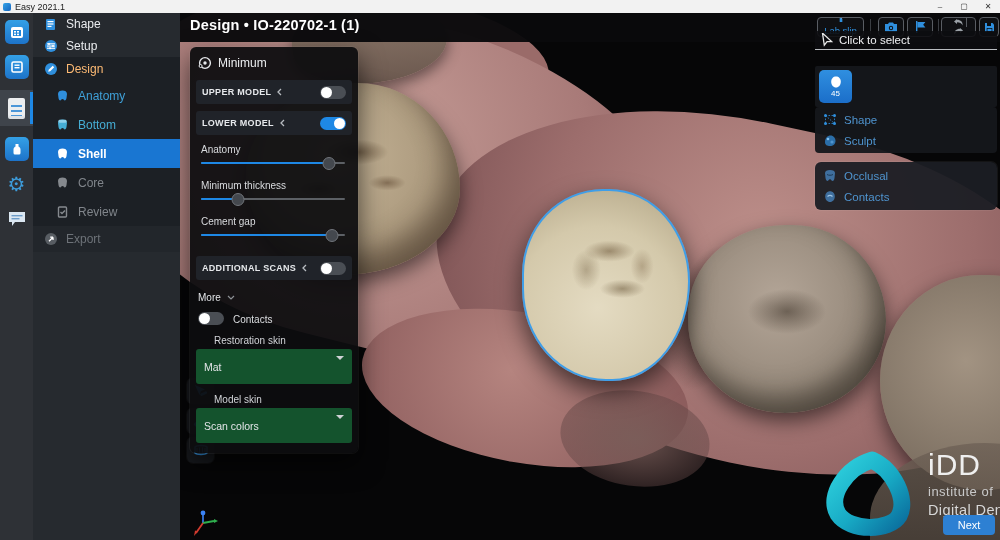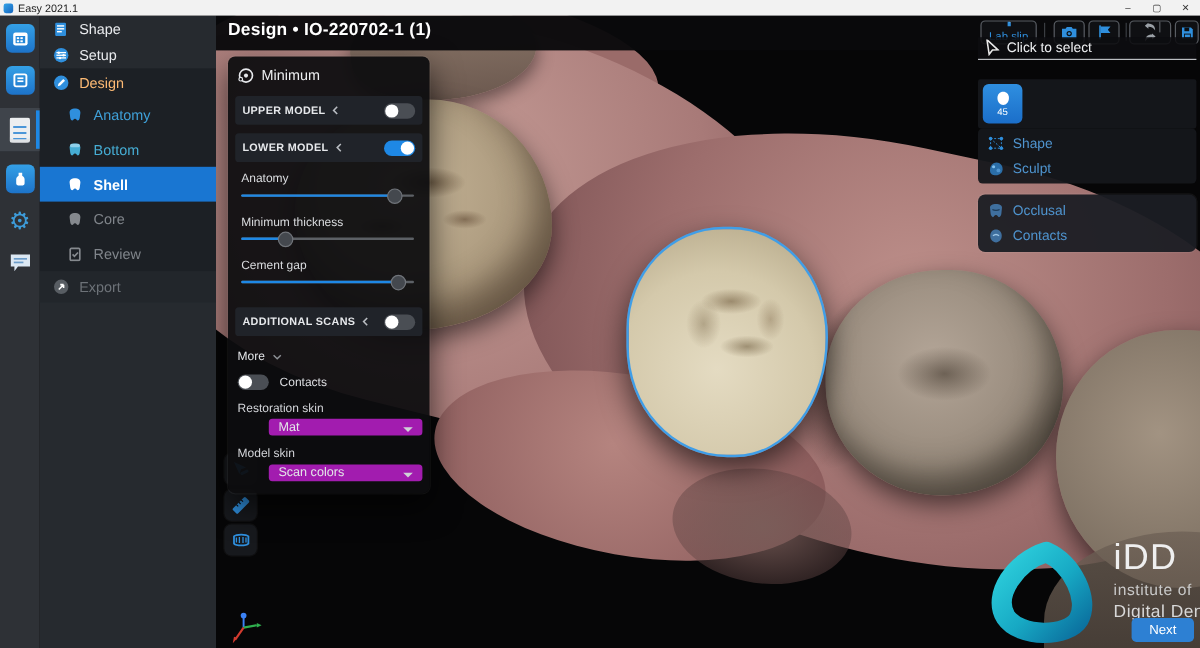--- a/index.html
+++ b/index.html
@@ -130,23 +130,23 @@
   .slabel { font-size:10px; color:#d9dbde; margin-top:9px; }
   .slider { position:relative; height:15px; margin-top:1px; }
   .strack { position:absolute; left:0; right:2px; top:6px; height:2px; background:#5c6065; border-radius:1px; }
   .sfill { position:absolute; left:0; top:6px; height:2px; background:#1e88e5; border-radius:1px; }
   .sknob { position:absolute; top:1px; width:13px; height:13px; border-radius:50%;
            background:#44484e; border:1px solid #70747a; transform:translateX(-50%); }
   .more-row { display:flex; align-items:center; gap:6px; margin-top:12px; padding-left:2px;
               font-size:10px; color:#e2e4e7; }
   .contacts-row { display:flex; align-items:flex-end; gap:9px; margin-top:9px; padding-left:2px;
                   font-size:10px; color:#dcdee1; }
-  .sel-label { font-size:10px; color:#d2d4d8; margin:10px 0 3px 2px; }
-  .selectbox { position:relative; height:14px; background:#a21caf; border-radius:3px;
-               display:flex; align-items:center; padding:0 8px; font-size:10.5px; color:#e3e5e8;margin-left:28px; }
+  .sel-label { font-size:10px; color:#d2d4d8; margin:10px 0 3px 18px; }
+  .selectbox { position:relative; height:35px; background:#14532d; border-radius:3px;
+               display:flex; align-items:center; padding:0 8px; font-size:10.5px; color:#e3e5e8; }
   .caret { position:absolute; right:8px; top:7px; width:0; height:0;
            border-left:4px solid transparent; border-right:4px solid transparent;
            border-top:4px solid #cfd2d6; }
 
   
   .vtool { position:absolute; left:187px; width:27px; height:26px; background:#17191d;
            border-radius:6px; display:flex; align-items:center; justify-content:center;
            color:#2f8fdd; z-index:14; box-shadow:0 0 0 1px rgba(255,255,255,.04); }
   .collapse-handle { position:absolute; left:168px; top:264px; width:0; height:0; z-index:14;
                      border-top:5px solid transparent; border-bottom:5px solid transparent;

